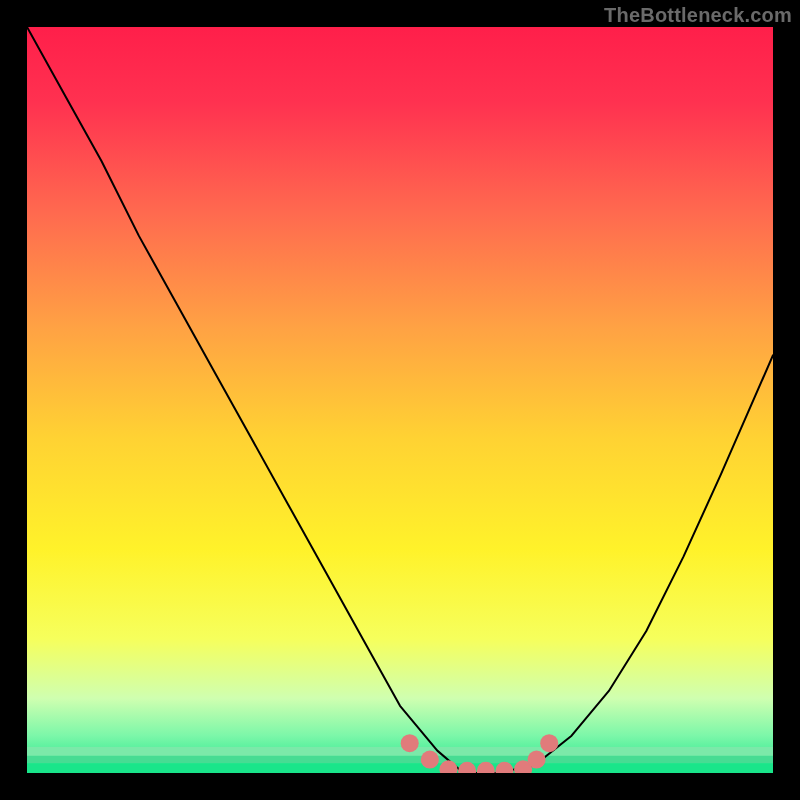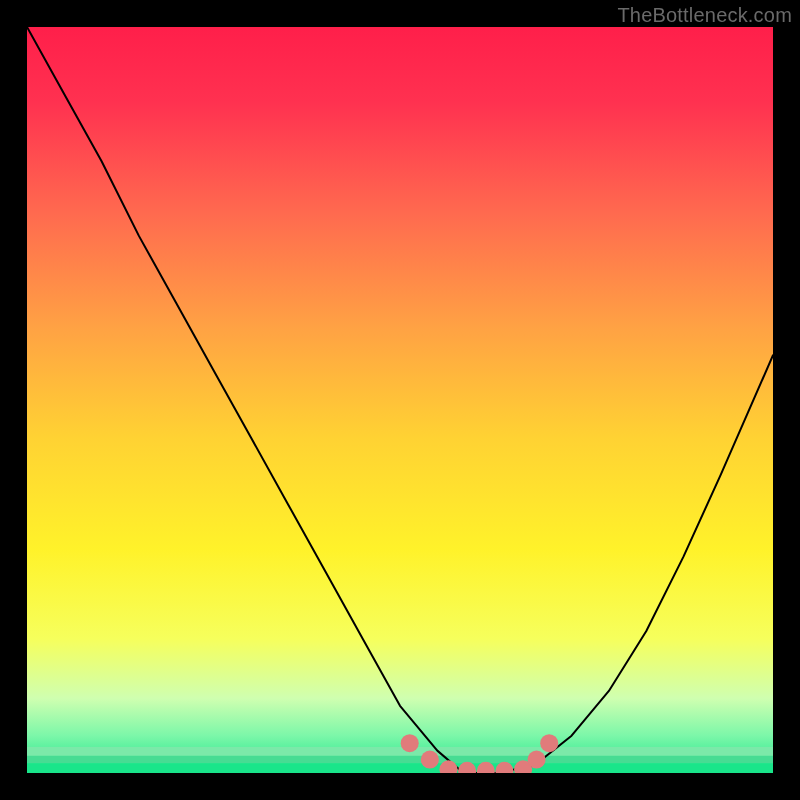--- a/index.html
+++ b/index.html
@@ -17,21 +17,21 @@
     width: 800px;
     height: 800px;
     background: #000;
   }
   .watermark {
     position: absolute;
     top: 4px;
     right: 8px;
     color: #6a6a6a;
     font-size: 20px;
-    font-weight: 400;
+    font-weight: 700;
     letter-spacing: 0.2px;
   }
   .plot-area {
     position: absolute;
     left: 27px;
     top: 27px;
     width: 746px;
     height: 746px;
   }
   .plot-area svg {

